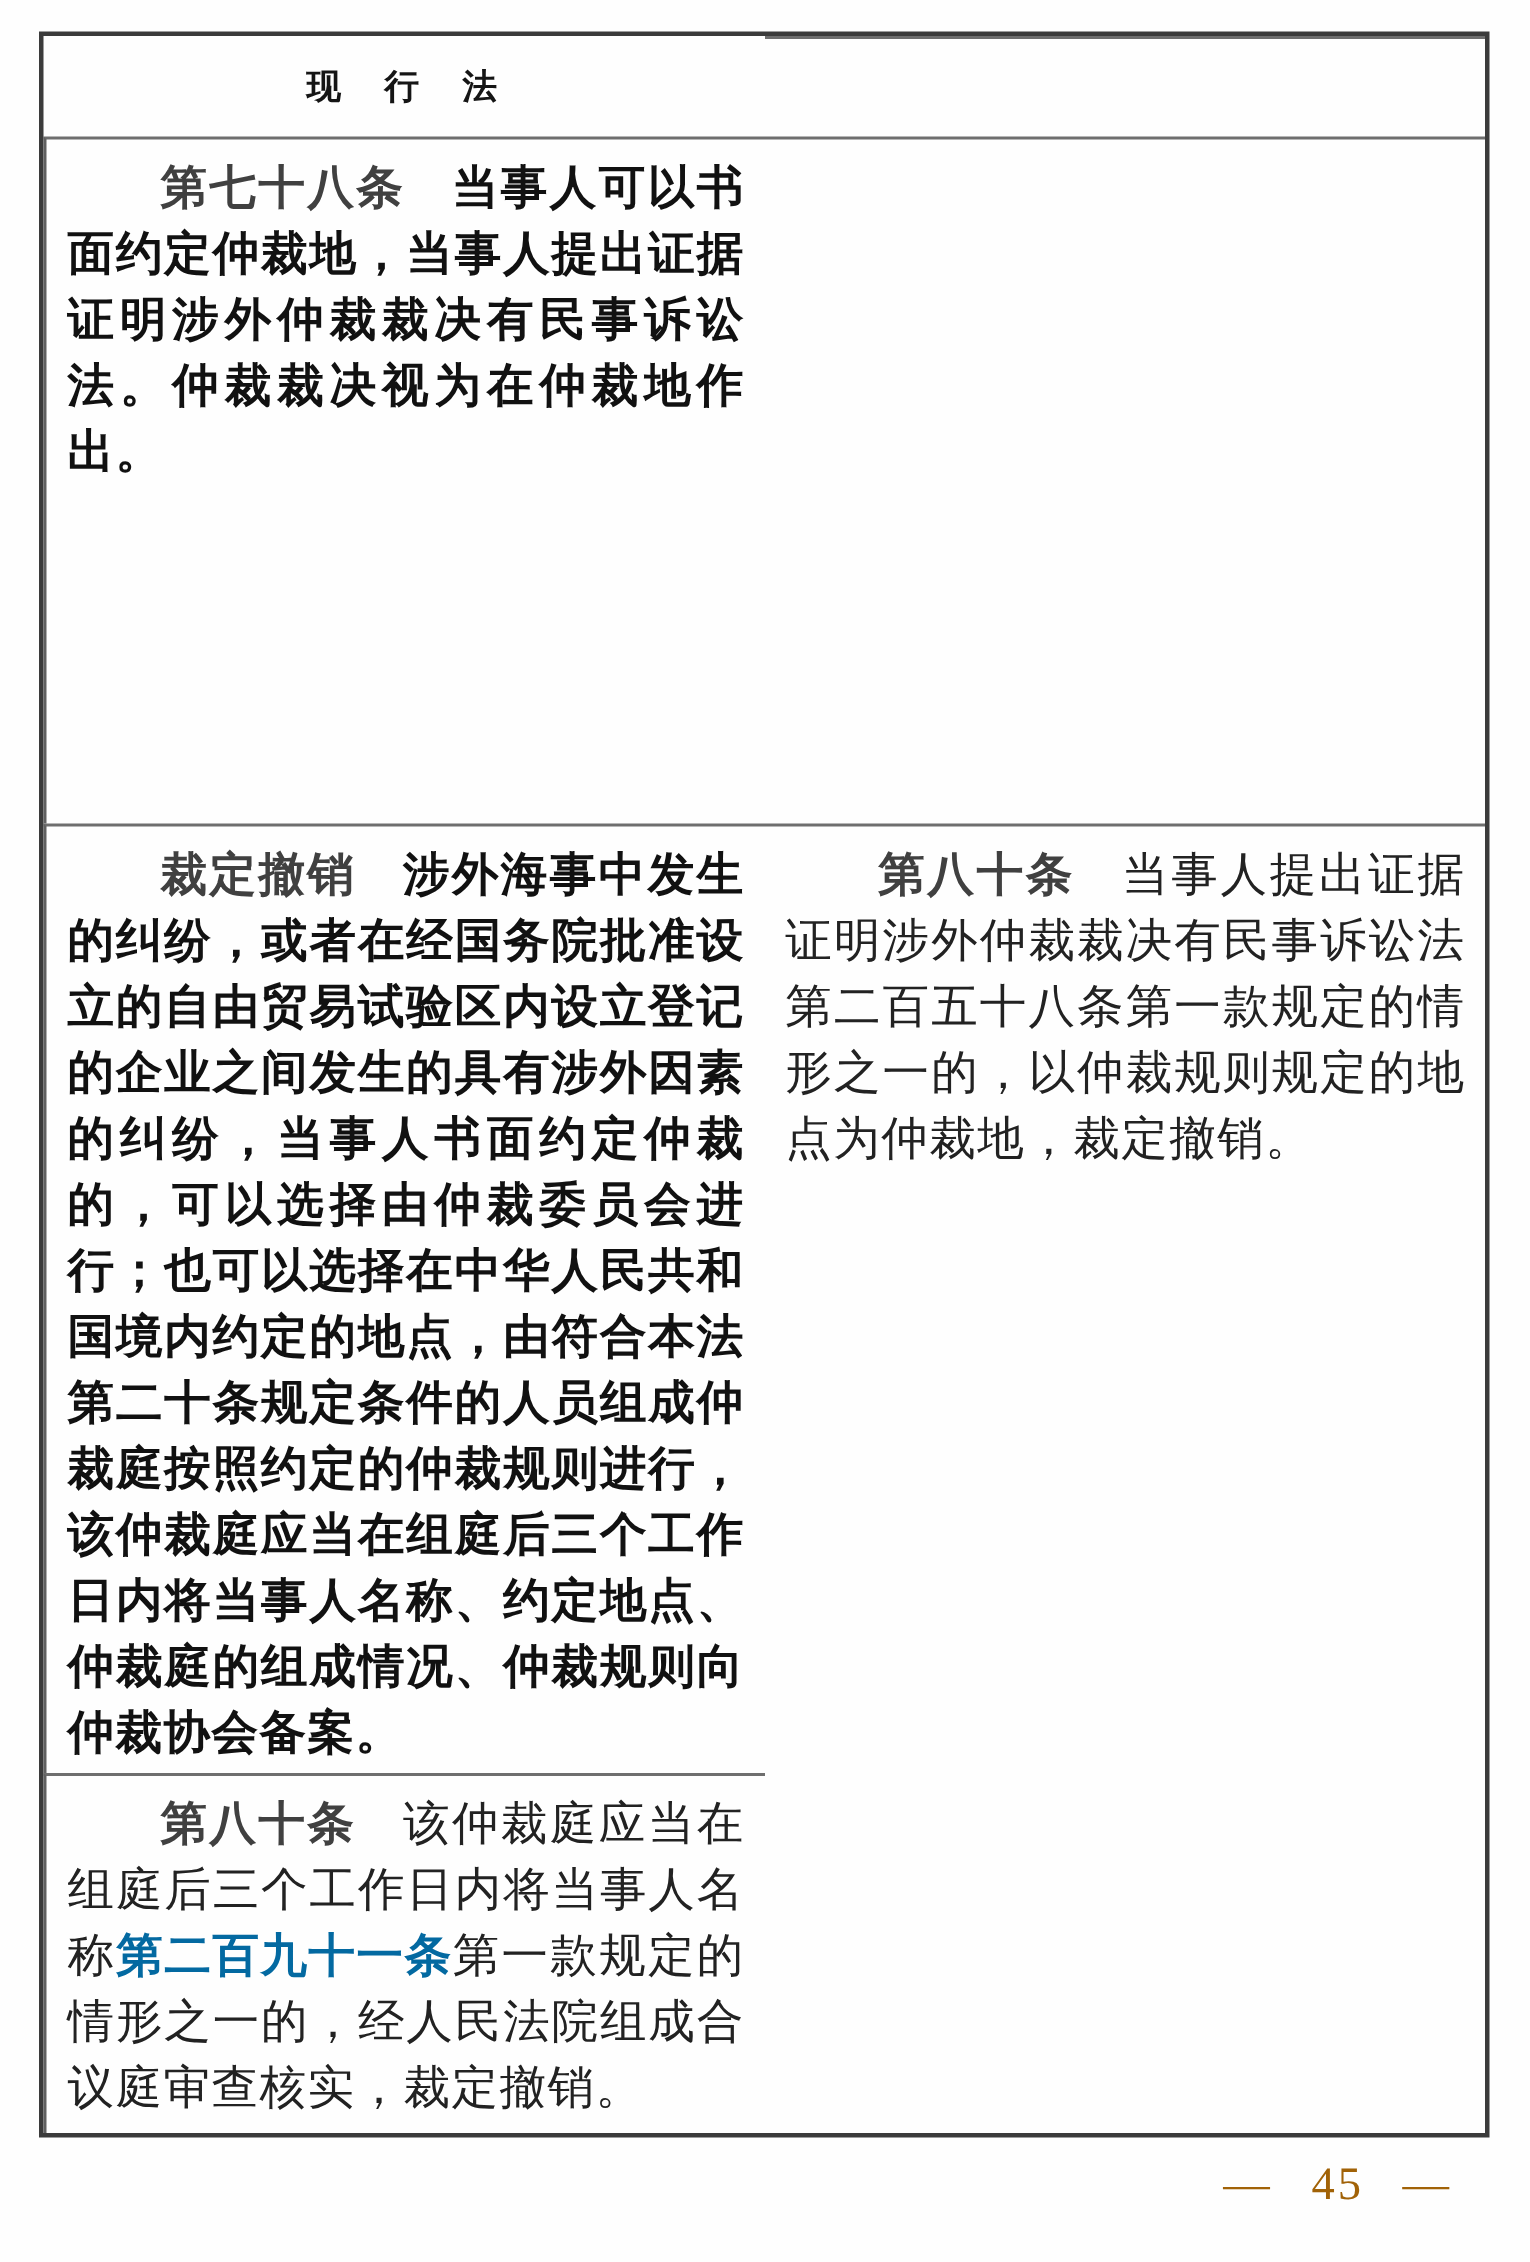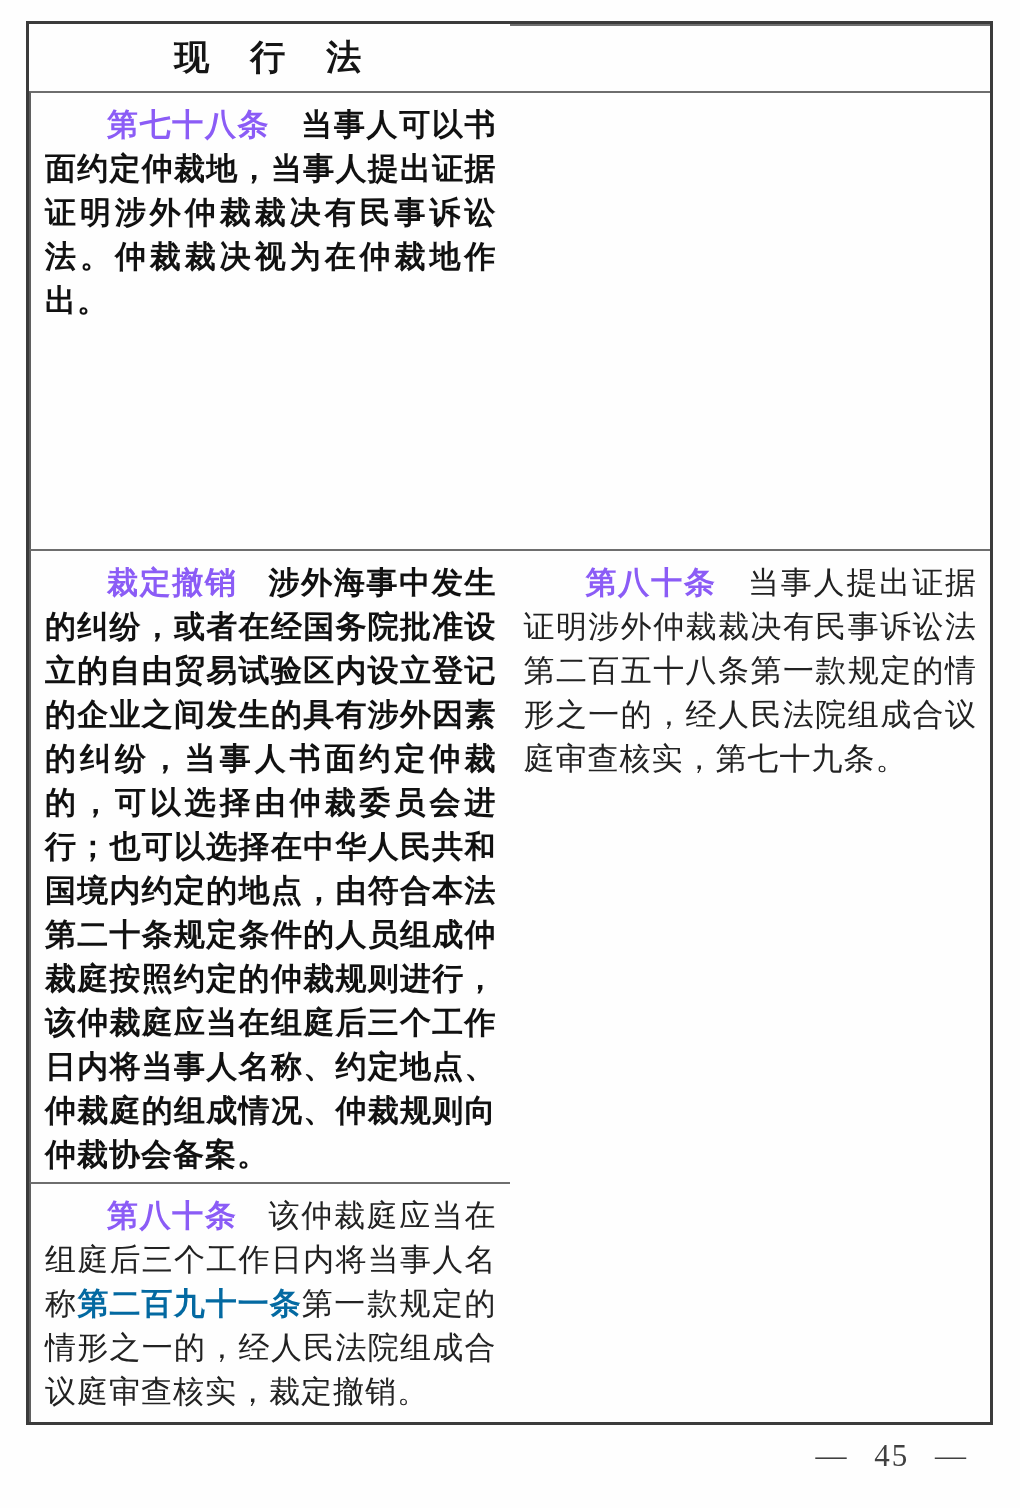--- a/index.html
+++ b/index.html
@@ -38,21 +38,21 @@
   .vline { border-left: 2px solid #606060; }
   .hline { border-top: 2px solid #6e6e6e; }
 
   .header-cell {
     display: flex;
     align-items: center;
     justify-content: center;
     padding: 16px;
     font-family: "Liberation Sans", sans-serif;
     font-weight: 700;
-    font-size: 35px;
+    font-size: 23px;
     letter-spacing: 3px;
     color: #151515;
   }
 
   
   .body-text p {
     margin: 0;
     text-indent: 2em;
     font-size: 31px;
     line-height: 44px;
@@ -68,40 +68,40 @@
   .song-cell p {
     font-family: "Liberation Serif", serif;
     font-weight: 400;
     letter-spacing: 1px;
     color: #222222;
   }
   .term {
     font-family: "Liberation Sans", sans-serif;
     font-weight: 700;
     letter-spacing: 1px;
-    color: #8b5cf6;
+    color: #404040;
     margin-right: 1em;
   }
   .amended {
     font-family: "Liberation Sans", sans-serif;
     font-weight: 700;
     letter-spacing: 0.5px;
     color: #0369a1;
   }
 
   
   .page-number {
     position: absolute;
     right: 52px;
     top: 1438px;
     font-family: "Liberation Serif", serif;
     font-size: 31px;
     letter-spacing: 2px;
     word-spacing: 16px;
-    color: #404040;
+    color: #a16207;
   }
 </style>
 </head>
 <body>
 
 <div class="sheet">
 
   <div class="law-table">
 
     <div class="cell header-cell">现　行　法</div>
@@ -110,21 +110,21 @@
     <div class="cell hline vline body-text hei-cell">
       <p><span class="term">第七十八条</span><span>当事人可以书面约定仲裁地，当事人提出证据证明涉外仲裁裁决有民事诉讼法。仲裁裁决视为在仲裁地作出。</span></p>
     </div>
 
     <div class="cell hline"></div>
     <div class="cell hline vline body-text hei-cell">
       <p><span class="term">裁定撤销</span><span>涉外海事中发生的纠纷，或者在经国务院批准设立的自由贸易试验区内设立登记的企业之间发生的具有涉外因素的纠纷，当事人书面约定仲裁的，可以选择由仲裁委员会进行；也可以选择在中华人民共和国境内约定的地点，由符合本法第二十条规定条件的人员组成仲裁庭按照约定的仲裁规则进行，该仲裁庭应当在组庭后三个工作日内将当事人名称、约定地点、仲裁庭的组成情况、仲裁规则向仲裁协会备案。</span></p>
     </div>
 
     <div class="cell hline body-text song-cell">
-      <p><span class="term">第八十条</span><span>当事人提出证据证明涉外仲裁裁决有民事诉讼法第二百五十八条第一款规定的情形之一的，经人民法院组成合议庭审查核实，第七十九条。</span></p>
+      <p><span class="term">第八十条</span><span>当事人提出证据证明涉外仲裁裁决有民事诉讼法第二百五十八条第一款规定的情形之一的，以仲裁规则规定的地点为仲裁地，裁定撤销。</span></p>
     </div>
     <div class="cell hline vline body-text song-cell">
       <p><span class="term">第八十条</span><span>该仲裁庭应当在组庭后三个工作日内将当事人名称</span><span class="amended">第二百九十一条</span><span>第一款规定的情形之一的，经人民法院组成合议庭审查核实，裁定撤销。</span></p>
     </div>
 
   </div>
 
   <div class="page-number">— 45 —</div>
 
 </div>

